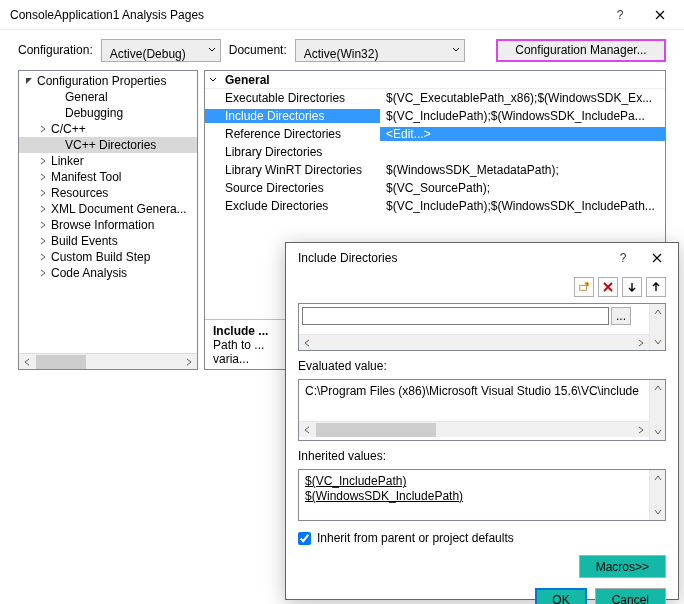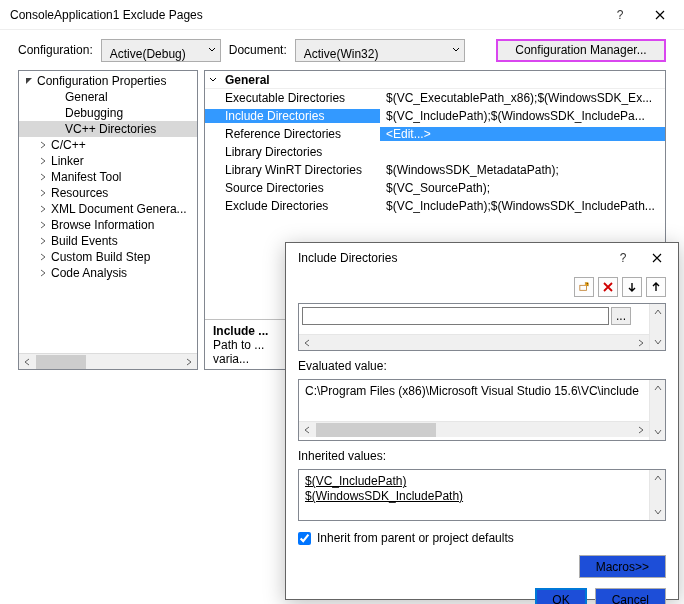--- a/index.html
+++ b/index.html
@@ -72,28 +72,28 @@
 .sect-label { margin-top:2px;}
 .eval-box, .inherit-box { border:1px solid #828790; background:#fff; display:flex;}
 .eval-box .content, .inherit-box .content { flex:1; padding:4px 6px; line-height:15px;}
 .eval-box { height:62px;}
 .inherit-box { height:52px;text-decoration:underline;}
 
 .check-row { display:flex; align-items:center; gap:6px; margin-top:4px;}
 .check-row input { width:13px; height:13px;}
 
 .btn-row { display:flex; justify-content:flex-end; gap:8px; margin-top:4px;}
-.btn { height:23px; border:1px solid #adadad; background:#1d4ed8; padding:0 16px; display:flex; align-items:center;}
+.btn { height:23px; border:1px solid #adadad; background:#14b8a6; padding:0 16px; display:flex; align-items:center;}
 .btn.default { border:1px solid #0078d7; box-shadow: inset 0 0 0 1px #0078d7;}
 </style>
 </head>
 <body>
 
 <div class="titlebar">
-  <span>ConsoleApplication1 Exclude Pages</span>
+  <span>ConsoleApplication1 Analysis Pages</span>
   <div style="flex:1"></div>
   <div class="titlebar-btn">?</div>
   <div class="titlebar-btn">
     <svg viewBox="0 0 10 10">
         <path d="M1 1 L9 9 M9 1 L1 9" stroke="#000" stroke-width="1.2"></path>
       </svg>
   </div>
 </div>
 
 <div class="config-row">
@@ -130,31 +130,31 @@
         <span>Configuration Properties</span>
       </div>
       <div class="tree-item indent2">
           <span class="twist"></span>
           <span>General</span>
         </div>
       <div class="tree-item indent2">
           <span class="twist"></span>
           <span>Debugging</span>
         </div>
+      <div class="tree-item indent1">
+          <span class="twist">
+            <svg width="8" height="8" viewBox="0 0 8 8">
+              <path d="M2 1 L6 4 L2 7" stroke="#606060" fill="none"></path>
+            </svg>
+          </span>
+          <span>C/C++</span>
+        </div>
       <div class="tree-item indent2 selected">
           <span class="twist"></span>
           <span>VC++ Directories</span>
-        </div>
-      <div class="tree-item indent1">
-          <span class="twist">
-            <svg width="8" height="8" viewBox="0 0 8 8">
-              <path d="M2 1 L6 4 L2 7" stroke="#606060" fill="none"></path>
-            </svg>
-          </span>
-          <span>C/C++</span>
         </div>
       <div class="tree-item indent1">
           <span class="twist">
             <svg width="8" height="8" viewBox="0 0 8 8">
               <path d="M2 1 L6 4 L2 7" stroke="#606060" fill="none"></path>
             </svg>
           </span>
           <span>Linker</span>
         </div>
       <div class="tree-item indent1">

